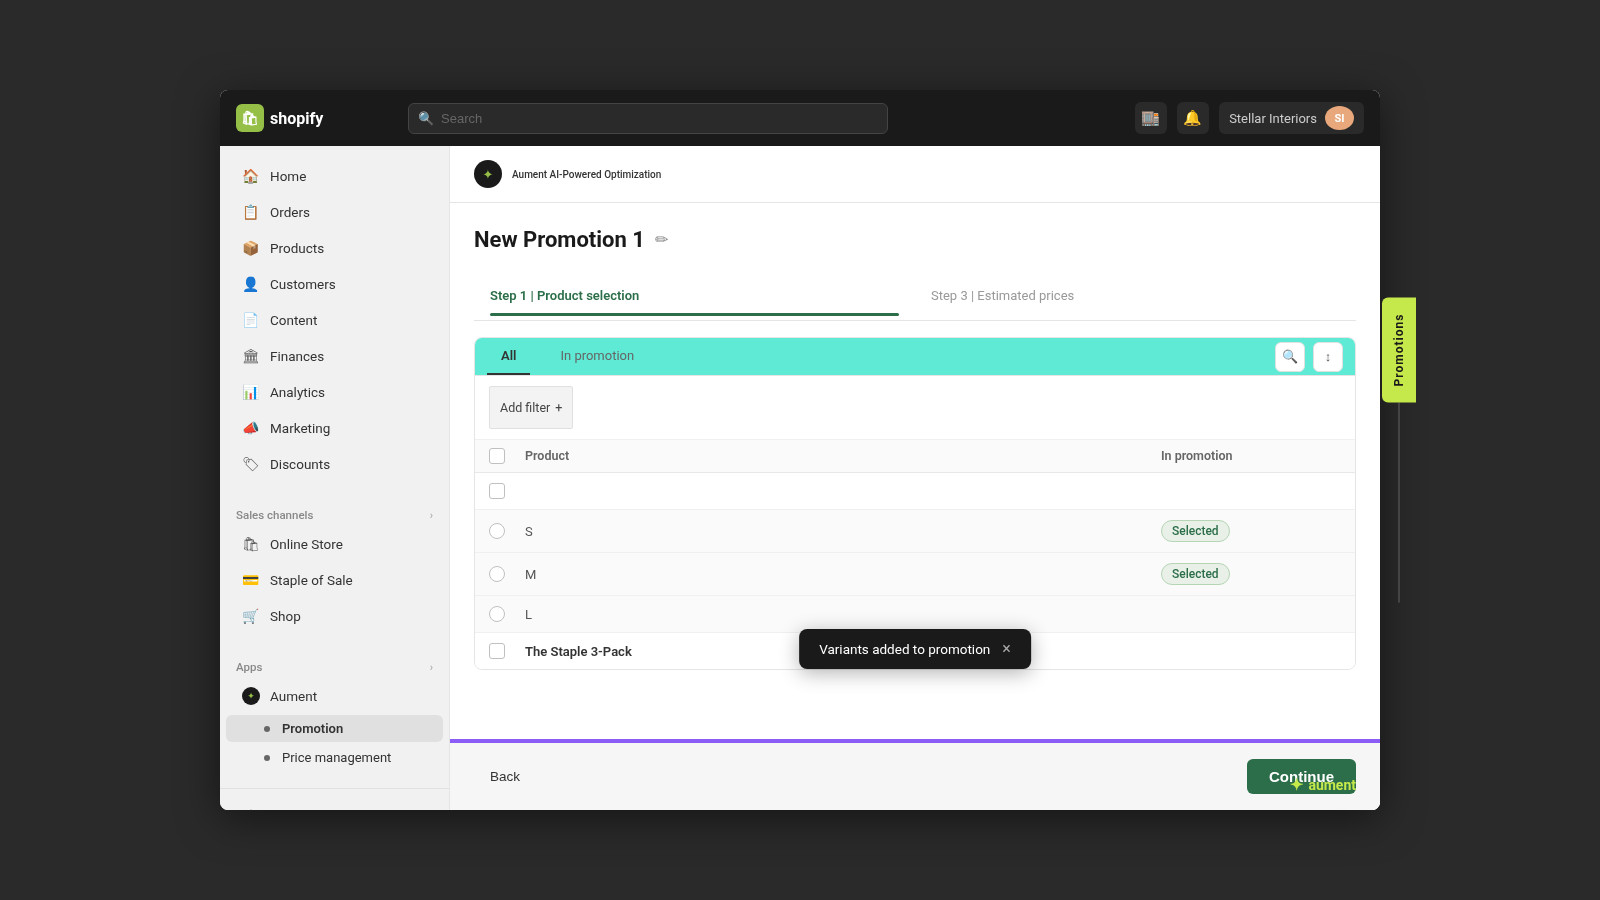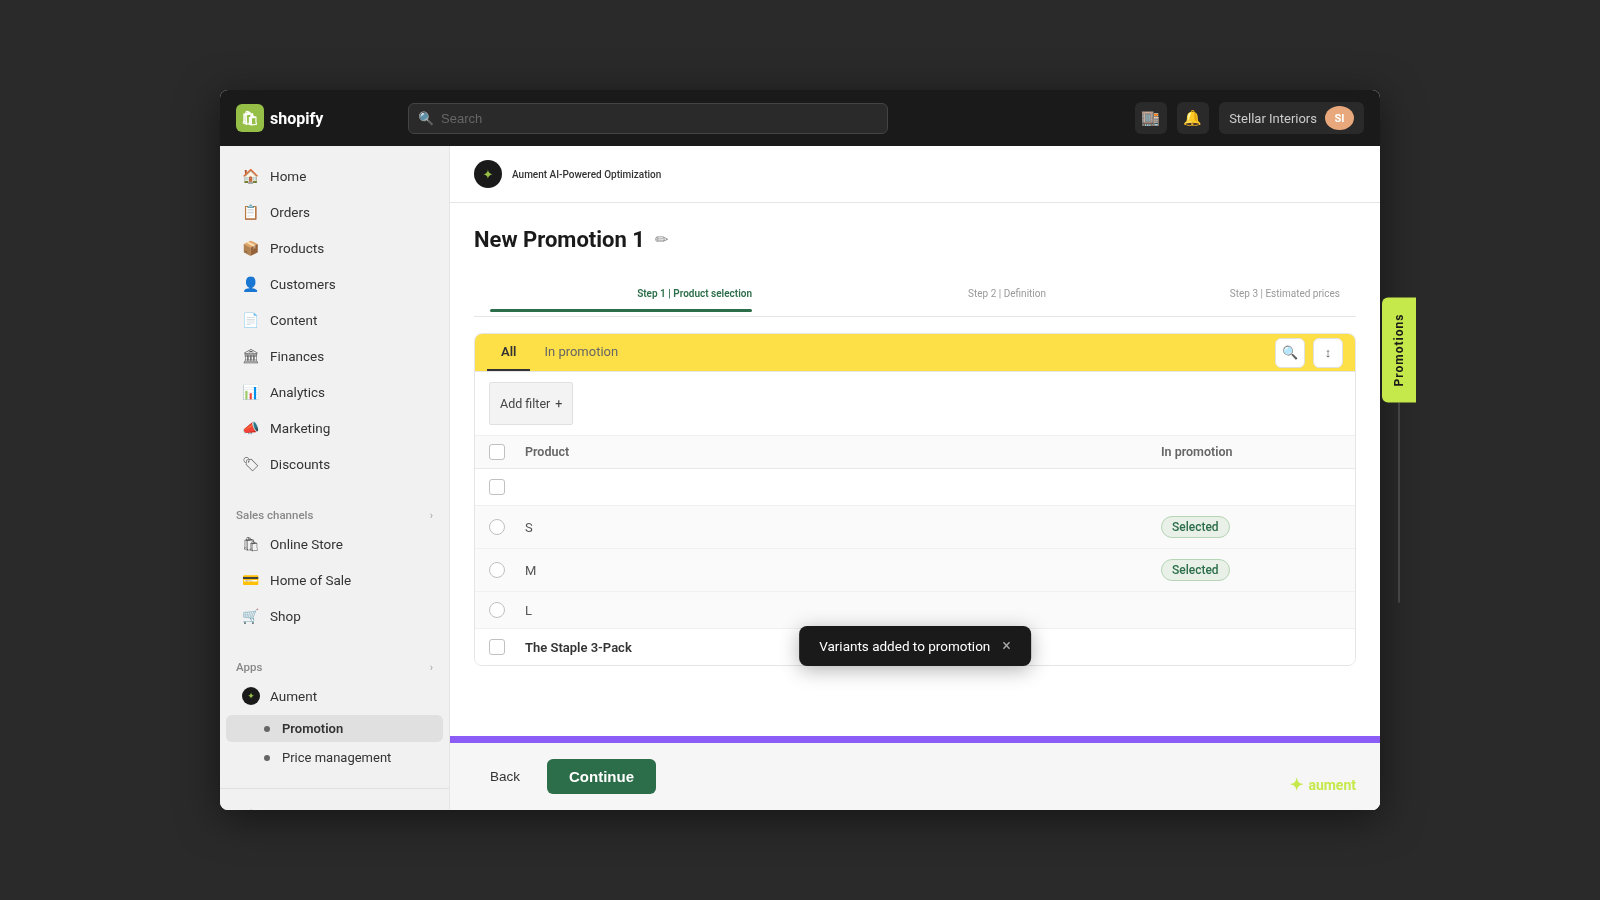--- a/index.html
+++ b/index.html
@@ -300,23 +300,23 @@
     
     .steps-row {
       display: flex;
       align-items: center;
       border-bottom: 1px solid #e5e5e5;
       margin-bottom: 0;
     }
 
     .step-item {
       flex: 1;
-      text-align: right;
+      text-align: left;
       padding: 12px 16px 4px;
-      font-size: 10px;
+      font-size: 13px;
       color: #999;
       cursor: pointer;
       position: relative;
     }
 
     .step-item.active {
       color: #2c6e49;
       font-weight: 600;
     }
 
@@ -336,24 +336,24 @@
       background: #fff;
       border: 1px solid #e5e5e5;
       border-radius: 8px;
       margin-top: 16px;
       overflow: hidden;
     }
 
     .table-tabs {
       display: flex;
       align-items: center;
-      gap: 0;
+      gap: 16px;
       padding: 0 12px;
       border-bottom: 1px solid #e5e5e5;
-      background: #fde047;
+      background: #5eead4;
     }
 
     .table-tab {
       padding: 10px 14px;
       font-size: 13px;
       color: #666;
       cursor: pointer;
       border-bottom: 2px solid transparent;
     }
 
@@ -462,25 +462,25 @@
     .badge.selected {
       background: #e8f0e8;
       color: #2c6e49;
       border: 1px solid #b5d5b5;
     }
 
     
     .footer-row {
       display: flex;
       align-items: center;
-      justify-content: flex-start;
+      justify-content: space-between;
       gap: 11px;
       padding: 16px 24px;
       background: #f6f6f7;
-      border-top: 7px solid #8b5cf6;
+      border-top: 4px solid #8b5cf6;
     }
 
     .btn-back {
       background: transparent;
       border: none;
       color: #333;
       font-size: 13.5px;
       cursor: pointer;
       padding: 8px 16px;
       border-radius: 6px;
@@ -627,21 +627,21 @@
           <div class="sidebar-section-label">
             <span>Sales channels</span>
             <span class="chevron">›</span>
           </div>
           <div class="sidebar-nav-item">
             <span class="sidebar-nav-icon">🛍</span>
             <span>Online Store</span>
           </div>
           <div class="sidebar-nav-item">
             <span class="sidebar-nav-icon">💳</span>
-            <span>Home of Sale</span>
+            <span>Staple of Sale</span>
           </div>
           <div class="sidebar-nav-item">
             <span class="sidebar-nav-icon">🛒</span>
             <span>Shop</span>
           </div>
 
           <div class="sidebar-divider"></div>
 
           <div class="sidebar-section-label">
             <span>Apps</span>
@@ -679,24 +679,20 @@
 
           <div class="page-content">
             <div class="page-title-row">
               <h1 class="page-title">New Promotion 1</h1>
               <span class="edit-icon">✏</span>
             </div>
 
             <div class="steps-row">
               <div class="step-item active">
                 <span>Step 1 | Product selection</span>
-                <div class="step-bar"></div>
-              </div>
-              <div class="step-item">
-                <span>Step 2 | Definition</span>
                 <div class="step-bar"></div>
               </div>
               <div class="step-item">
                 <span>Step 3 | Estimated prices</span>
                 <div class="step-bar"></div>
               </div>
             </div>
 
             <div class="table-area">
 

